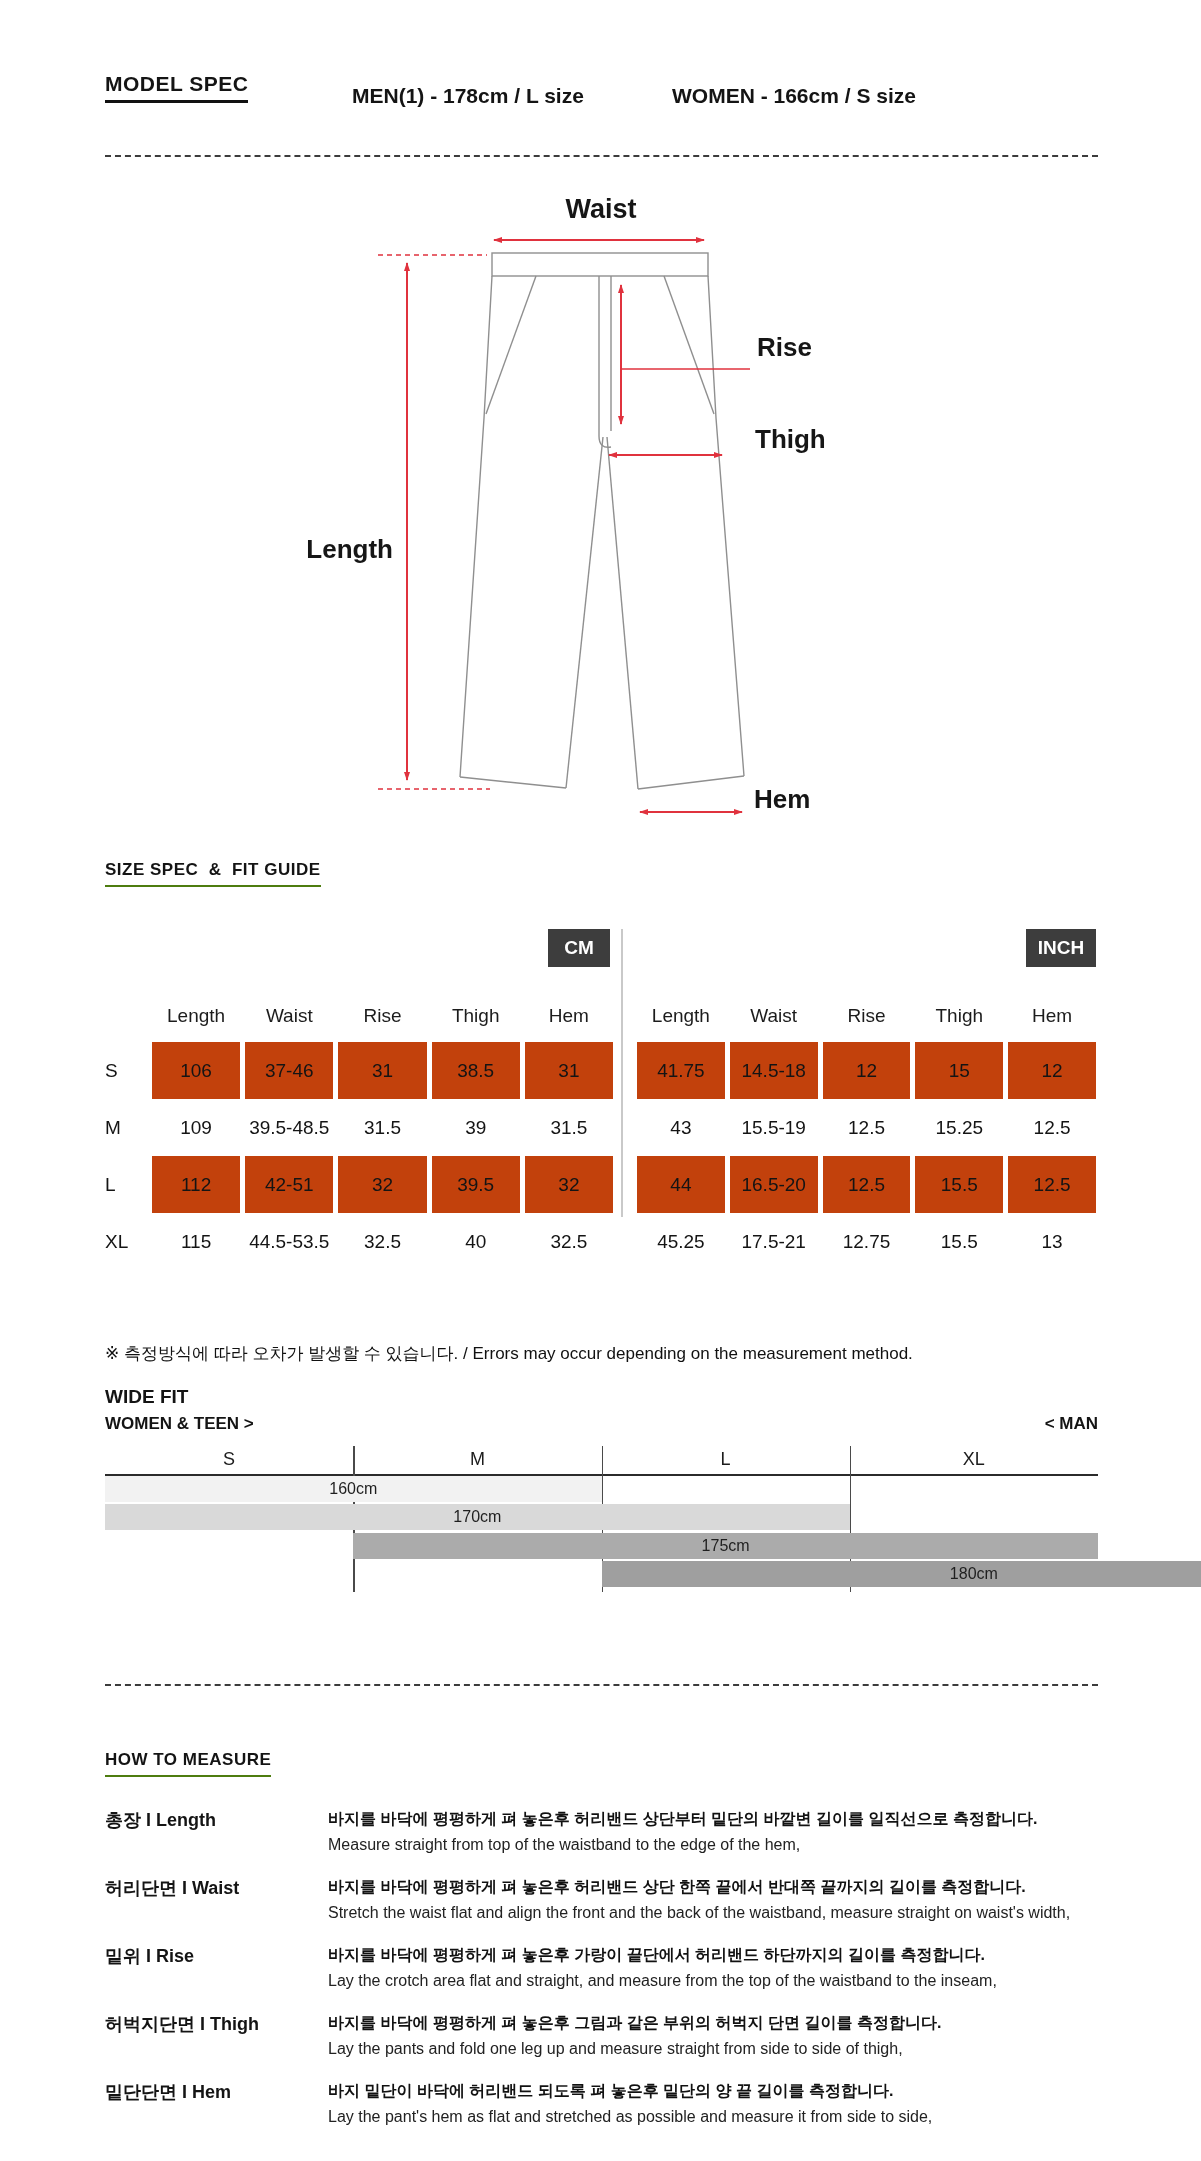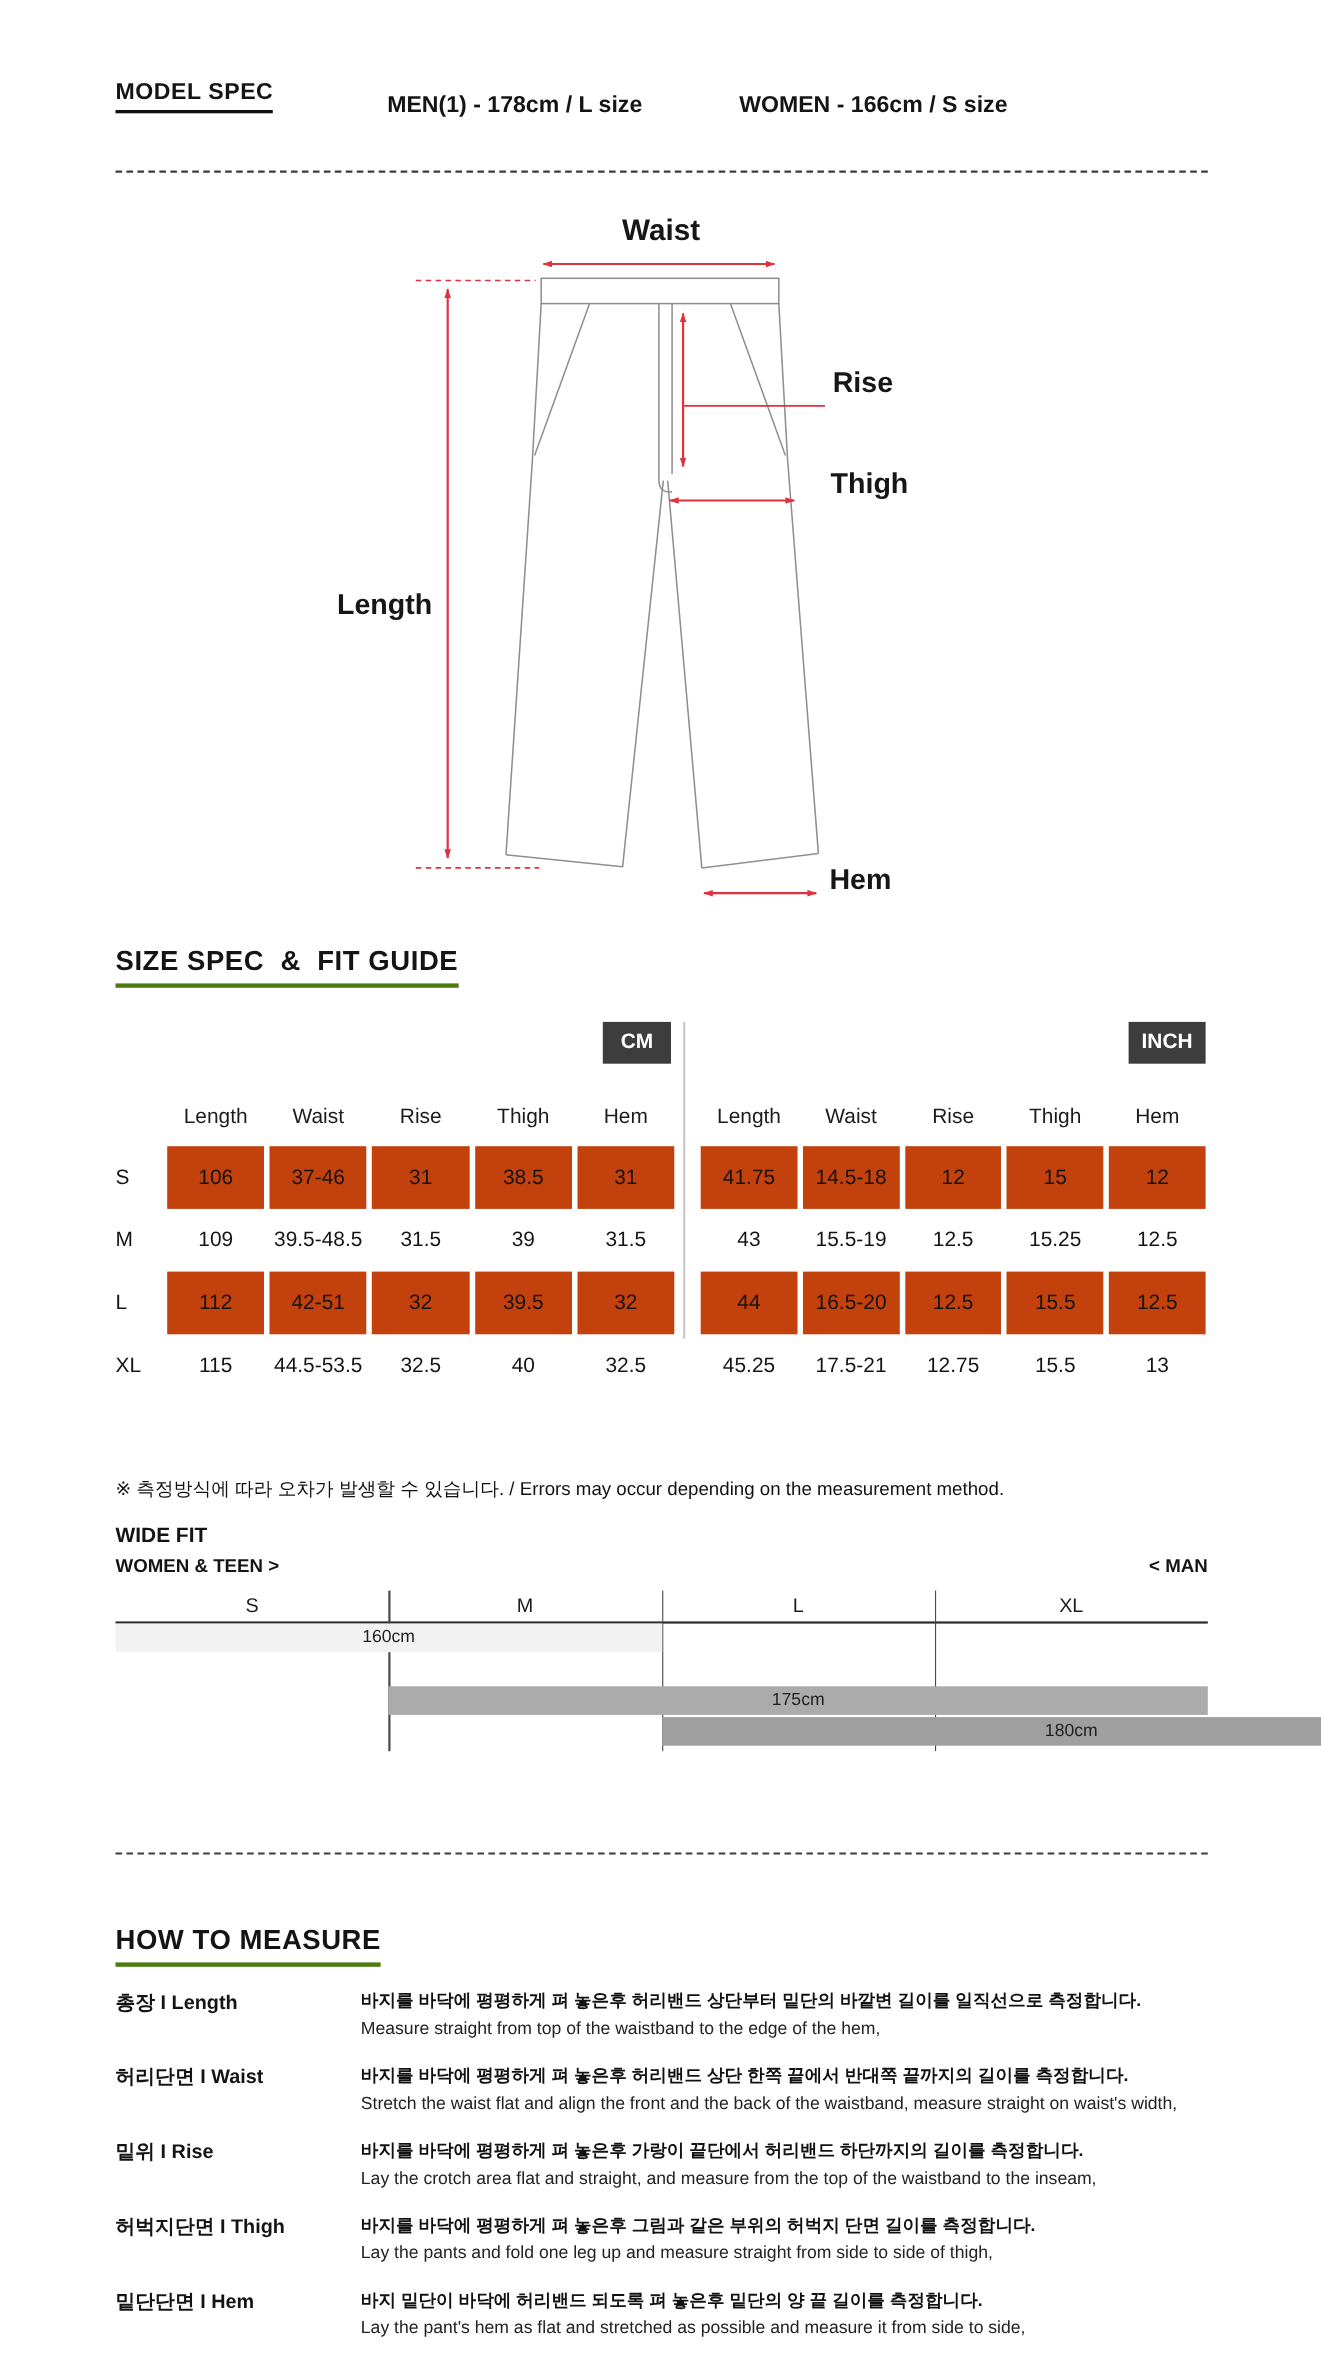--- a/index.html
+++ b/index.html
@@ -17,21 +17,21 @@
 
   
   .dlabel{font-weight:800;font-size:26px;color:#161616;}
   .lab-waist{left:540px;top:194px;width:122px;text-align:center;font-size:27px;}
   .lab-rise{left:757px;top:332px;}
   .lab-thigh{left:755px;top:424px;}
   .lab-length{left:276px;top:534px;width:117px;text-align:right;}
   .lab-hem{left:754px;top:784px;}
 
   
-  .sec-title{font-size:25px;font-weight:800;letter-spacing:.5px;border-bottom:4px solid #4d7c0f;
+  .sec-title{font-size:17px;font-weight:800;letter-spacing:.5px;border-bottom:2px solid #4d7c0f;
              padding-bottom:5px;white-space:pre;}
   .title-sizespec{left:105px;top:860px;}
   .badge{background:#3d3d3d;color:#fff;display:flex;align-items:center;justify-content:center;
          font-size:19px;font-weight:700;}
   .badge-cm{left:548px;top:929px;width:62px;height:38px;}
   .badge-inch{left:1026px;top:929px;width:70px;height:38px;}
   .vdivider{left:621px;top:929px;width:2px;height:288px;background:#c9c9c9;}
 
   .sgrid{display:grid;row-gap:0;}
   .cm-table{left:105px;top:990px;width:508px;grid-template-columns:42px repeat(5,1fr);column-gap:5px;}
@@ -186,20 +186,21 @@
   <div class="abs wf-chart" id="wf-chart">
     <div class="wf-topline"></div>
   <div class="wf-col" style="left: 0%;">S</div>
       <div class="wf-col" style="left: 25%;">M</div>
       <div class="wf-vline" style="left: 25%;"></div>
       <div class="wf-col" style="left: 50%;">L</div>
       <div class="wf-vline" style="left: 50%;"></div>
       <div class="wf-col" style="left: 75%;">XL</div>
       <div class="wf-vline" style="left: 75%;"></div>
       <div class="wf-bar" style="top: 30px; left: 0%; width: 50%; background: rgb(242, 242, 242);">160cm</div>
+      <div class="wf-bar" style="top: 58px; left: 0%; width: 75%; background: rgb(217, 217, 217);">170cm</div>
       <div class="wf-bar" style="top: 87px; left: 25%; width: 75%; background: rgb(171, 171, 171);">175cm</div>
       <div class="wf-bar" style="top: 115px; left: 50%; width: 75%; background: rgb(159, 159, 159);">180cm</div>
     </div>
 
   <div class="abs dashed" style="top:1684px;"></div>
 
   <div class="abs sec-title title-htm">HOW TO MEASURE</div>
   <div id="htm-rows">
       <div class="how-label" style="top: 1808px;">총장 I Length</div>
       <div class="how-kr" style="top: 1809px;">바지를 바닥에 평평하게 펴 놓은후 허리밴드 상단부터 밑단의 바깥변 길이를 일직선으로 측정합니다.</div>

